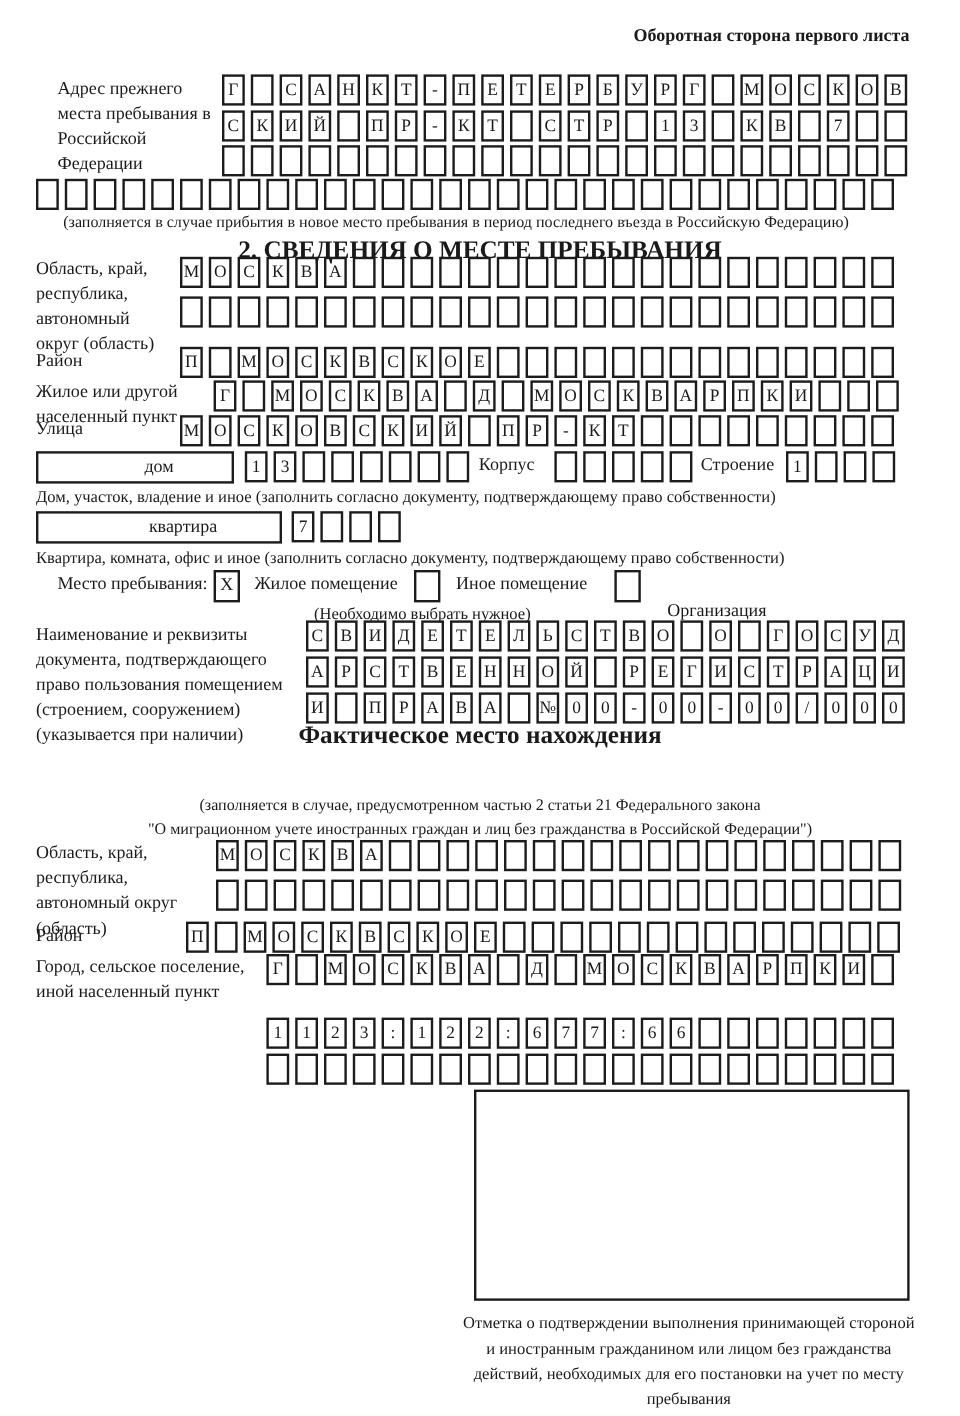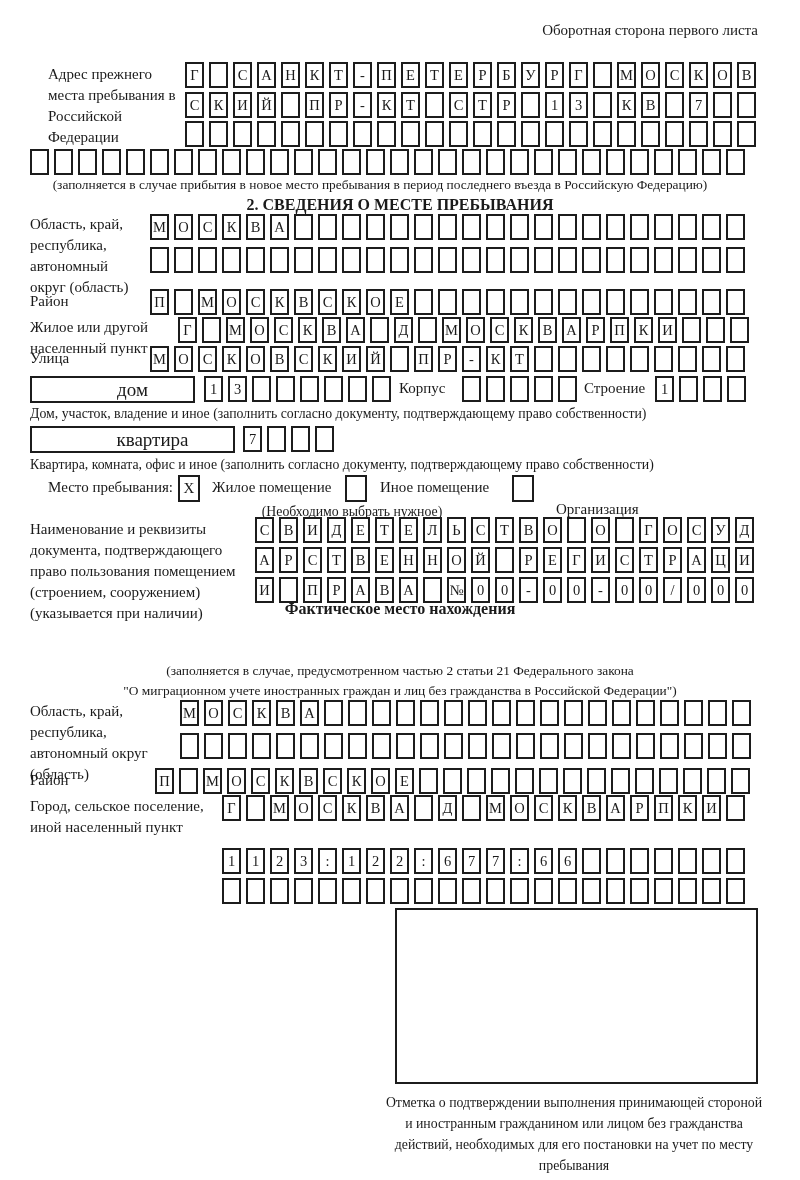--- a/index.html
+++ b/index.html
@@ -2,35 +2,35 @@
 <html><head>
 <meta charset="utf-8">
 <style>
   html,body{margin:0;padding:0;background:#ffffff;}
   .page{
     position:relative;width:800px;height:1180px;background:#ffffff;
     font-family:"Liberation Serif","DejaVu Serif",serif;color:#1a1a1a;overflow:hidden;
   }
   .txt{position:absolute;font-size:15px;white-space:nowrap;}
   .lbl{position:absolute;font-size:15px;line-height:21px;}
-  .corner{right:42px;top:22px;font-size:15px;}
+  .corner{right:42px;top:22px;font-size:15px;font-weight:bold;}
   .note{font-size:13.4px;text-align:center;white-space:nowrap;}
-  .sectitle{font-weight:bold;font-size:16px;text-align:center;white-space:nowrap;}
+  .sectitle{font-weight:bold;font-size:21px;text-align:center;white-space:nowrap;}
   .cap{font-size:13.8px;white-space:nowrap;}
   .center{text-align:center;}
   .boxrow{position:absolute;display:flex;}
   .cell{
     flex:none;width:19px;height:26px;margin-right:5px;border:2px solid #1c1c1c;
     box-sizing:border-box;display:flex;align-items:center;justify-content:center;
     font-size:14.5px;line-height:1;
   }
   .boxrow.big .cell{width:22px;height:27px;font-size:15px;}
   .bigrect{
     position:absolute;height:27px;border:2px solid #1c1c1c;box-sizing:border-box;
-    display:flex;align-items:center;justify-content:center;font-size:19px;padding-left:40px;
+    display:flex;align-items:center;justify-content:center;font-size:15px;padding-left:40px;
   }
   .stamp{position:absolute;border:2px solid #1c1c1c;box-sizing:border-box;background:#fff;}
   .wrap{white-space:normal;}
 </style>
 </head>
 <body>
 
 <div class="page">
 
   <div class="txt corner">Оборотная сторона первого листа</div>

